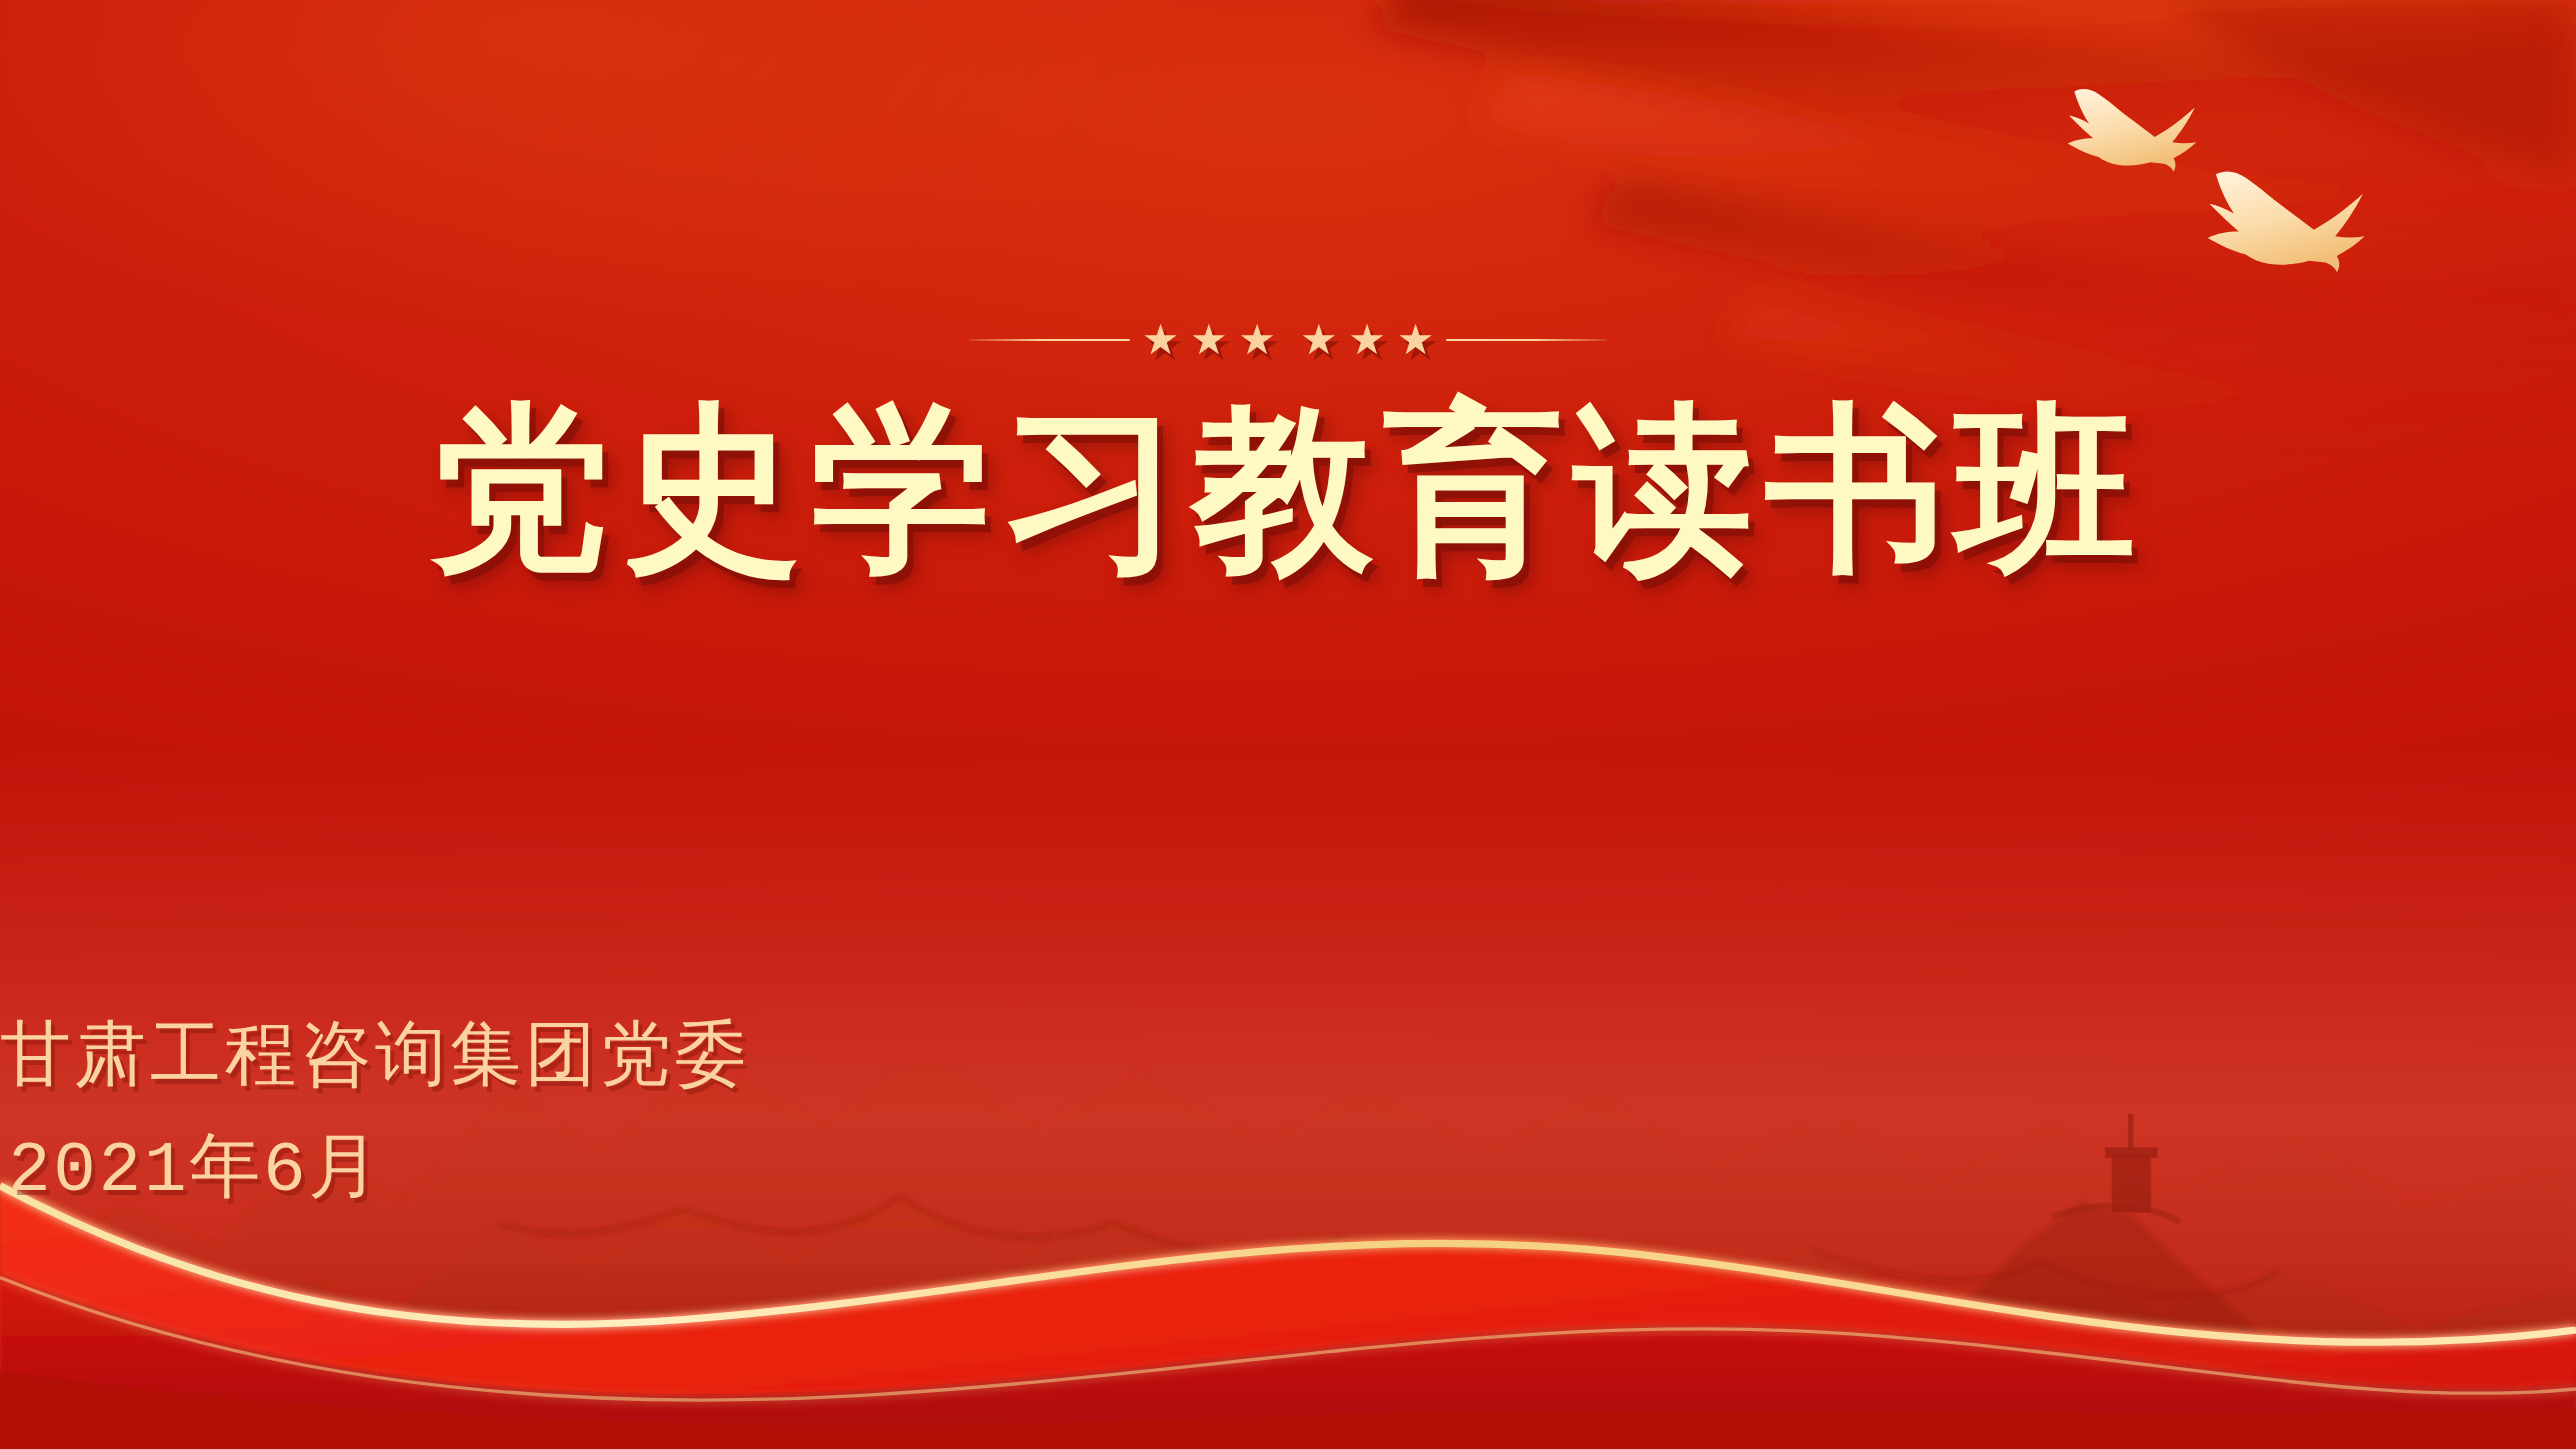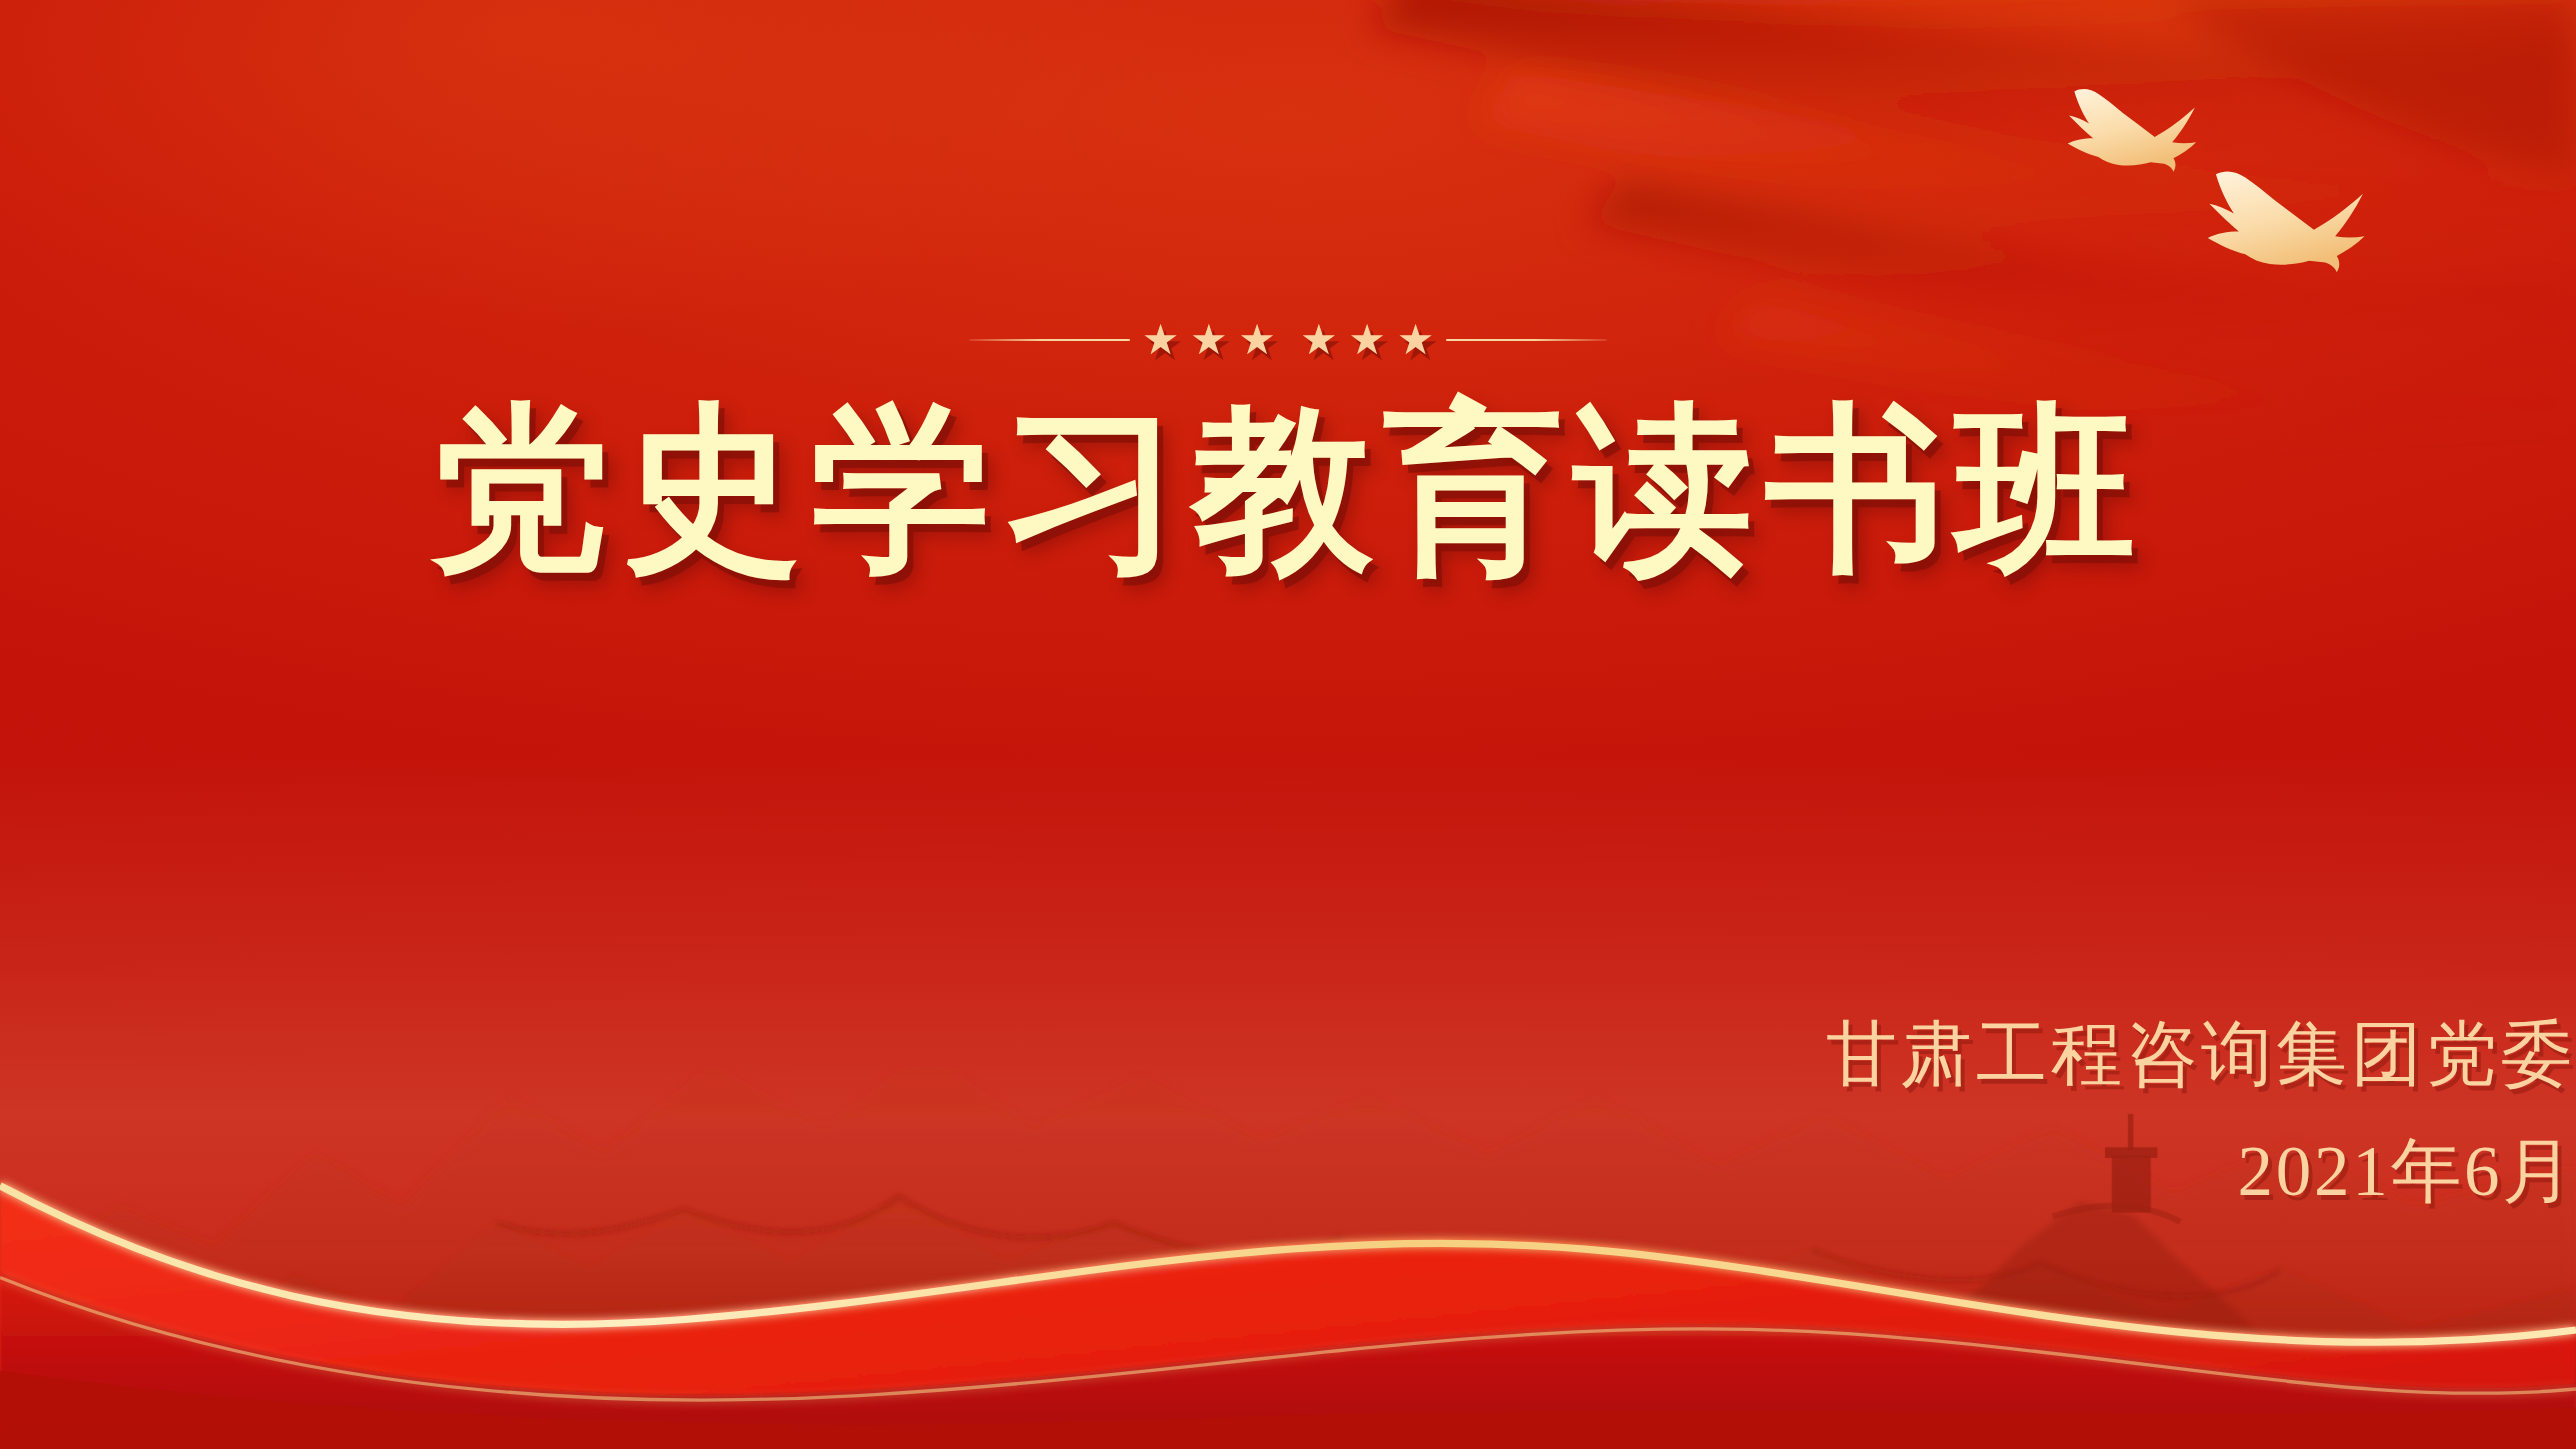--- a/index.html
+++ b/index.html
@@ -124,38 +124,39 @@
     text-shadow:
        6px 8px 0 rgba(126,14,7,0.62),
       9.4px 12px 17.4px rgba(90,8,4,0.40);
   }
 
   
   .footer-block {
     position: absolute;
     left: 0; right: 0;
     top: 1010px;
-    text-align: right;
+    text-align: left;
   }
   .org {
     font-family: "Liberation Serif", "DejaVu Serif", serif;
     font-size: 71px;
     letter-spacing: 4px;
     color: #fad3a0;
     text-shadow: 4px 5.4px 0 rgba(128,18,10,0.42);
     line-height: 1.25;
   }
   .date {
     margin-top: 28px;
-    font-family: Liberation Serif, serif;
+    font-family: Liberation Mono, monospace;
     font-size: 71px;
     letter-spacing: 2.7px;
     color: #fad3a0;
     text-shadow: 4px 5.4px 0 rgba(128,18,10,0.42);
     line-height: 1.25;
+    padding-left: 8px;
   }
 </style>
 </head>
 <body>
 
 <div id="slide">
 
   <div class="bg-base"></div>
   <div class="bg-topglow"></div>
 

